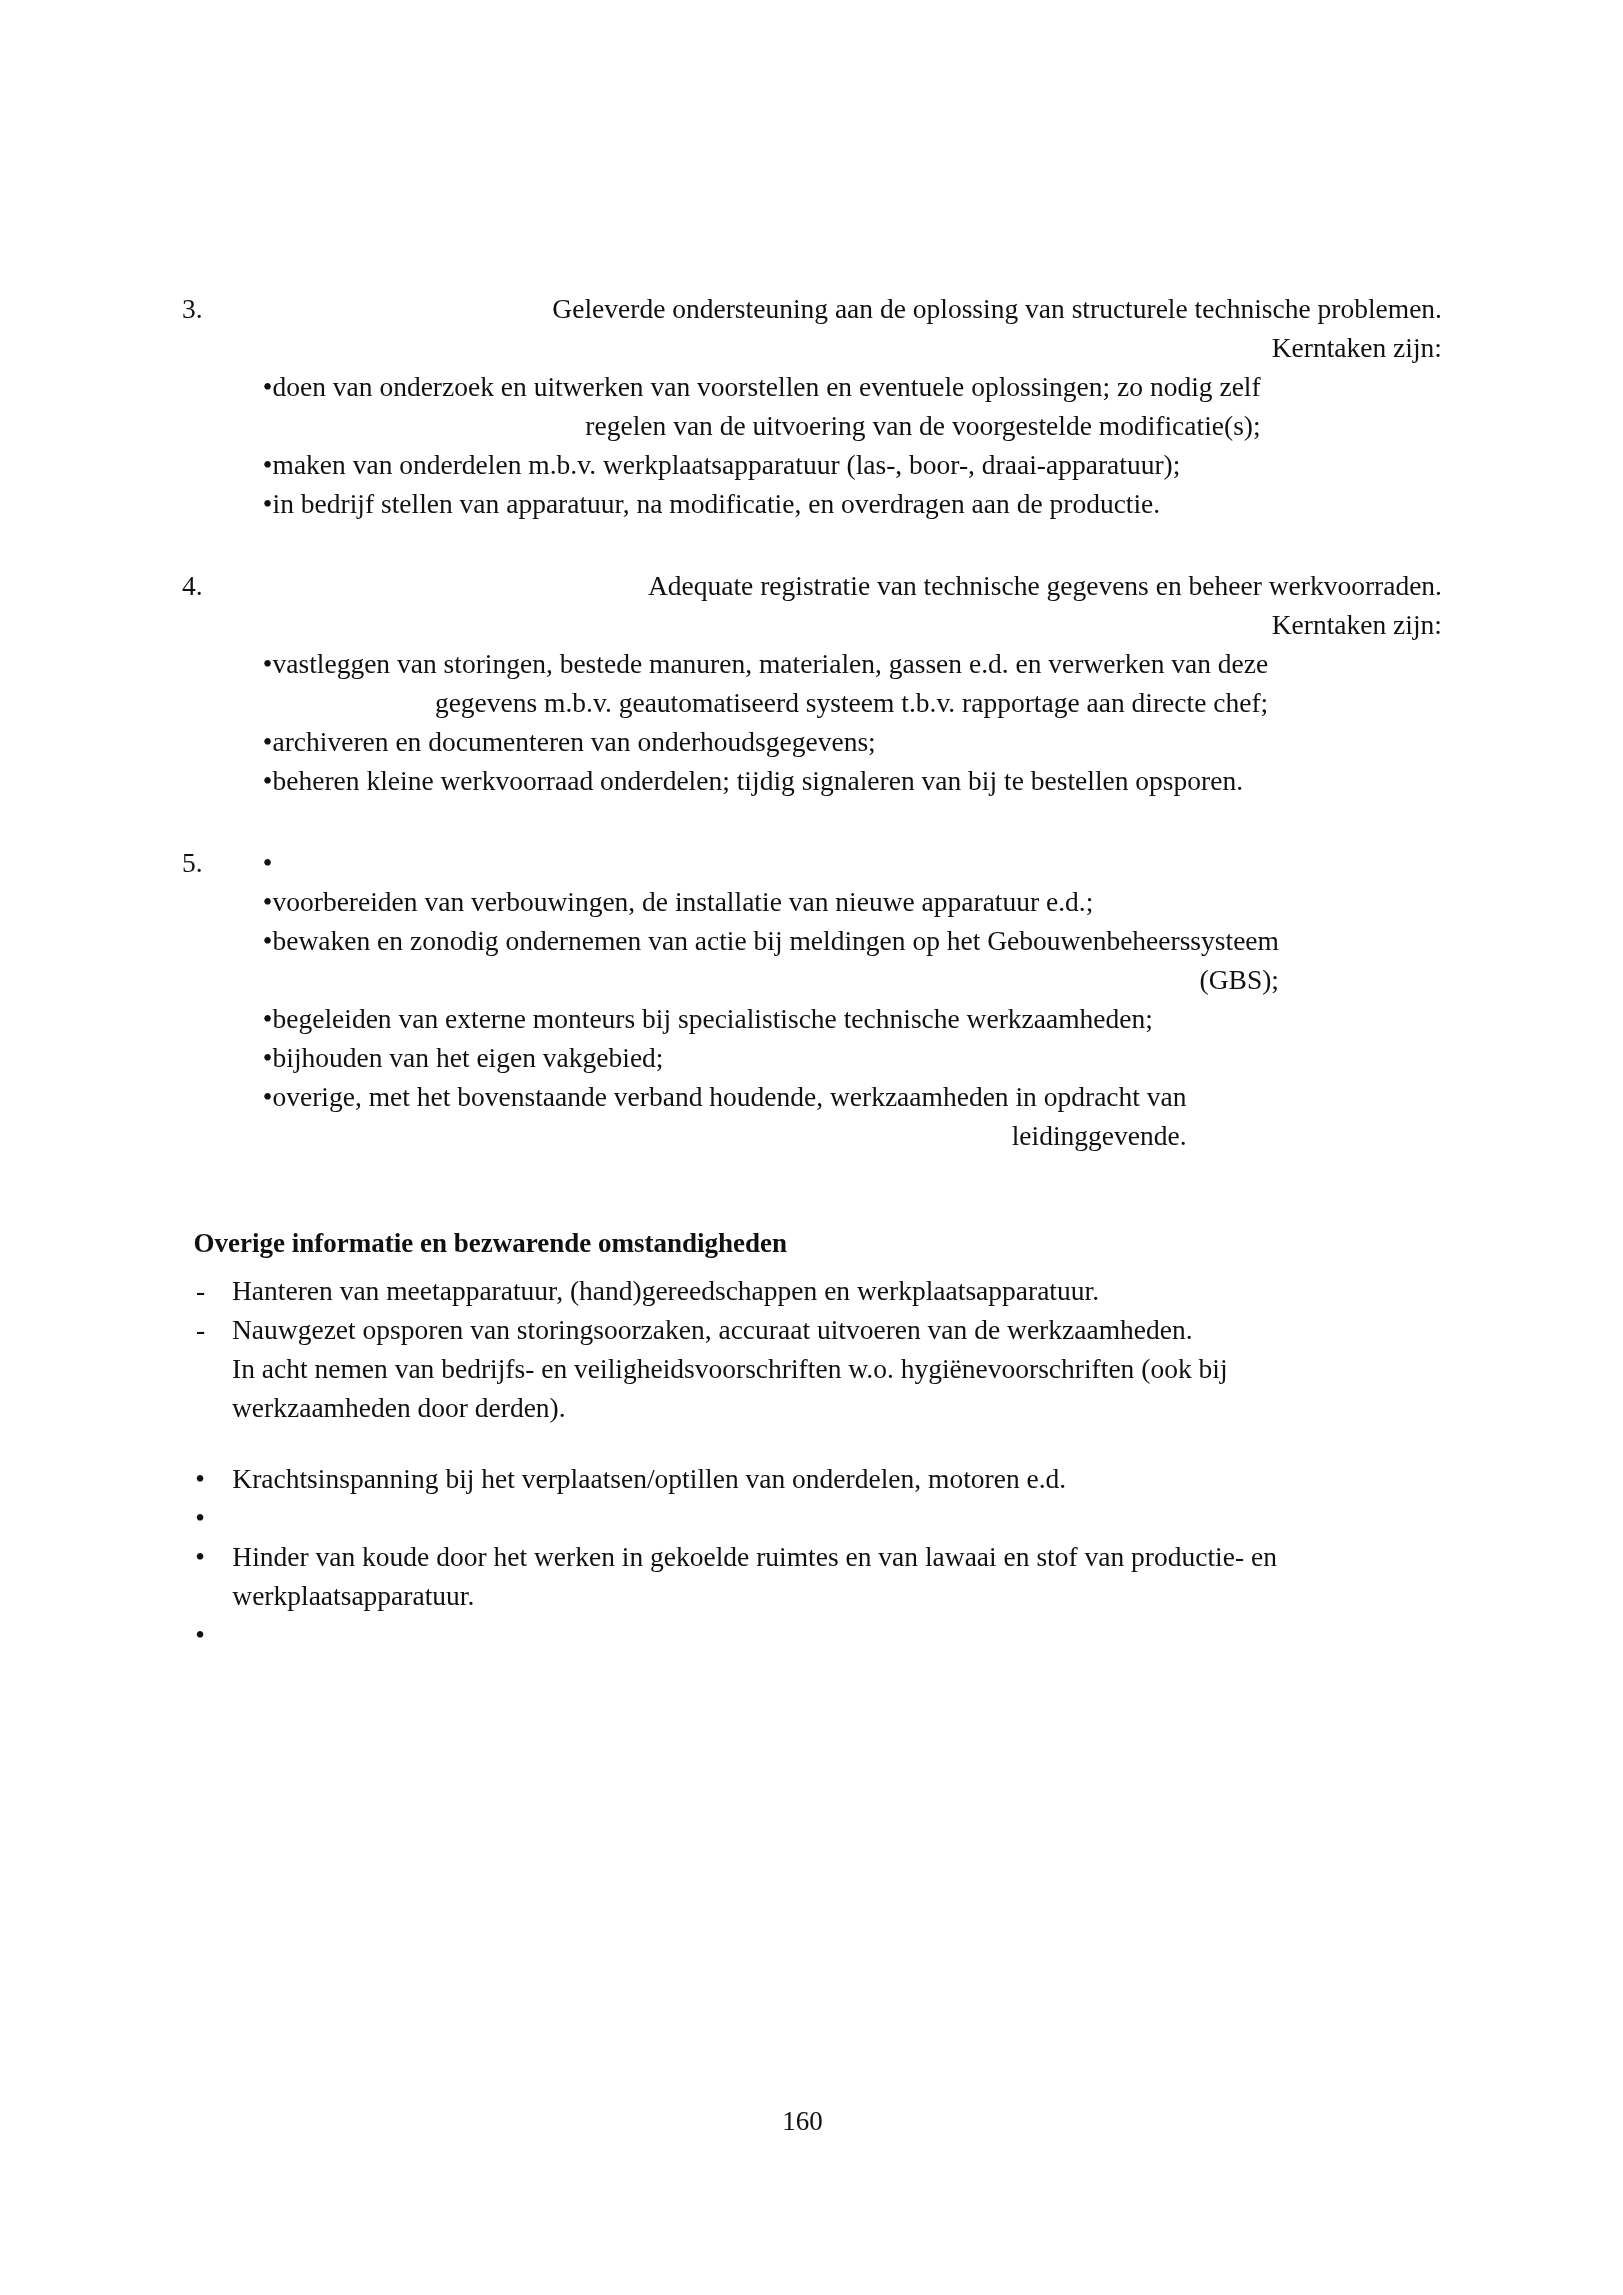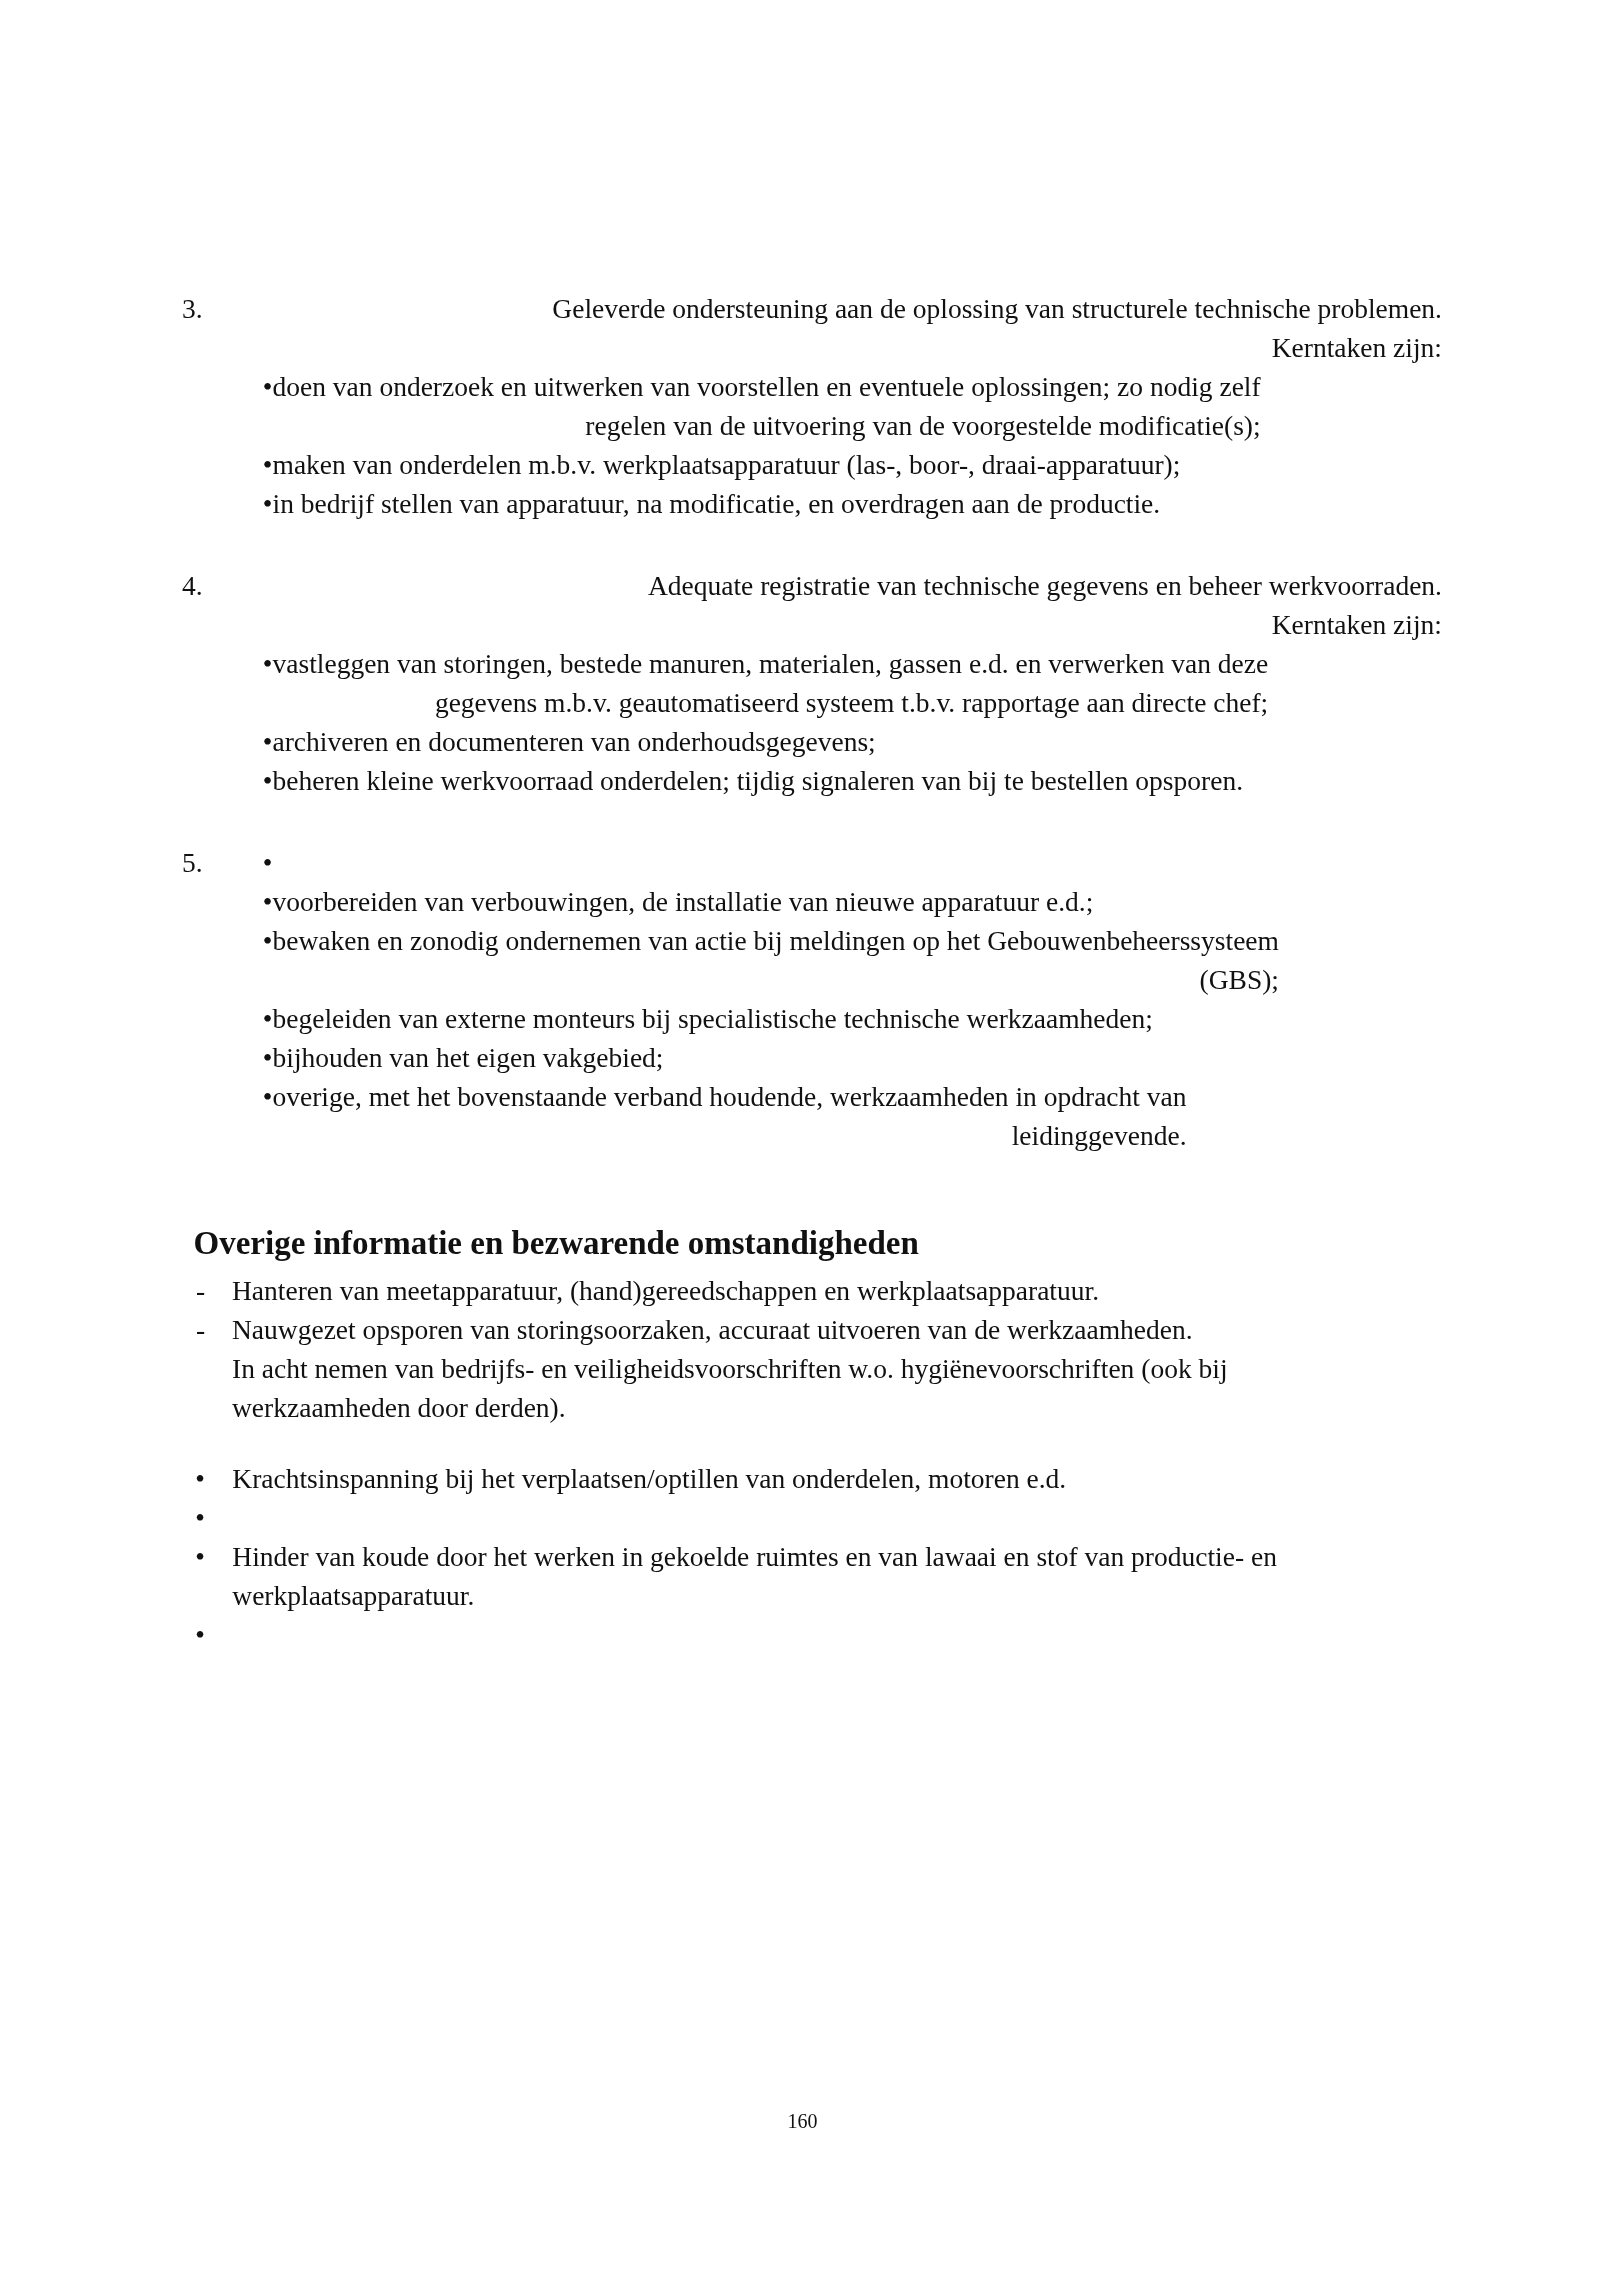--- a/index.html
+++ b/index.html
@@ -26,40 +26,40 @@
   .num-section + .num-section{margin-top:43px;}
   .num-row{display:flex;align-items:flex-start;}
   .num{flex:0 0 51px;}
   .num-body{flex:1 1 auto;min-width:0;text-align:right;}
   
   .bitem{display:flex;align-items:flex-start;}
   .bm{flex:0 0 36px;margin-left:3.5px;}
   
   .heading{
     margin:66px 0 0 11.5px;
-    font-size:33px;
+    font-size:27px;
     font-weight:bold;
     line-height:44px;
   }
   
   .dlist{margin-top:6.2px;}
   .ditem{display:flex;align-items:flex-start;}
   .dm{flex:0 0 36px;margin-left:14px;}
   
   .plist{margin-top:32px;}
   .pitem{display:flex;align-items:flex-start;}
   .pm{flex:0 0 37px;margin-left:13.3px;}
   
   .footer{
     position:absolute;
     left:0;
     top:2104px;
     width:1605px;
     text-align:center;
-    font-size:20px;
+    font-size:27px;
     line-height:35px;
   }
 </style>
 </head>
 <body>
 
 <div class="page">
   <div class="doc">
 
     <section class="num-section">

